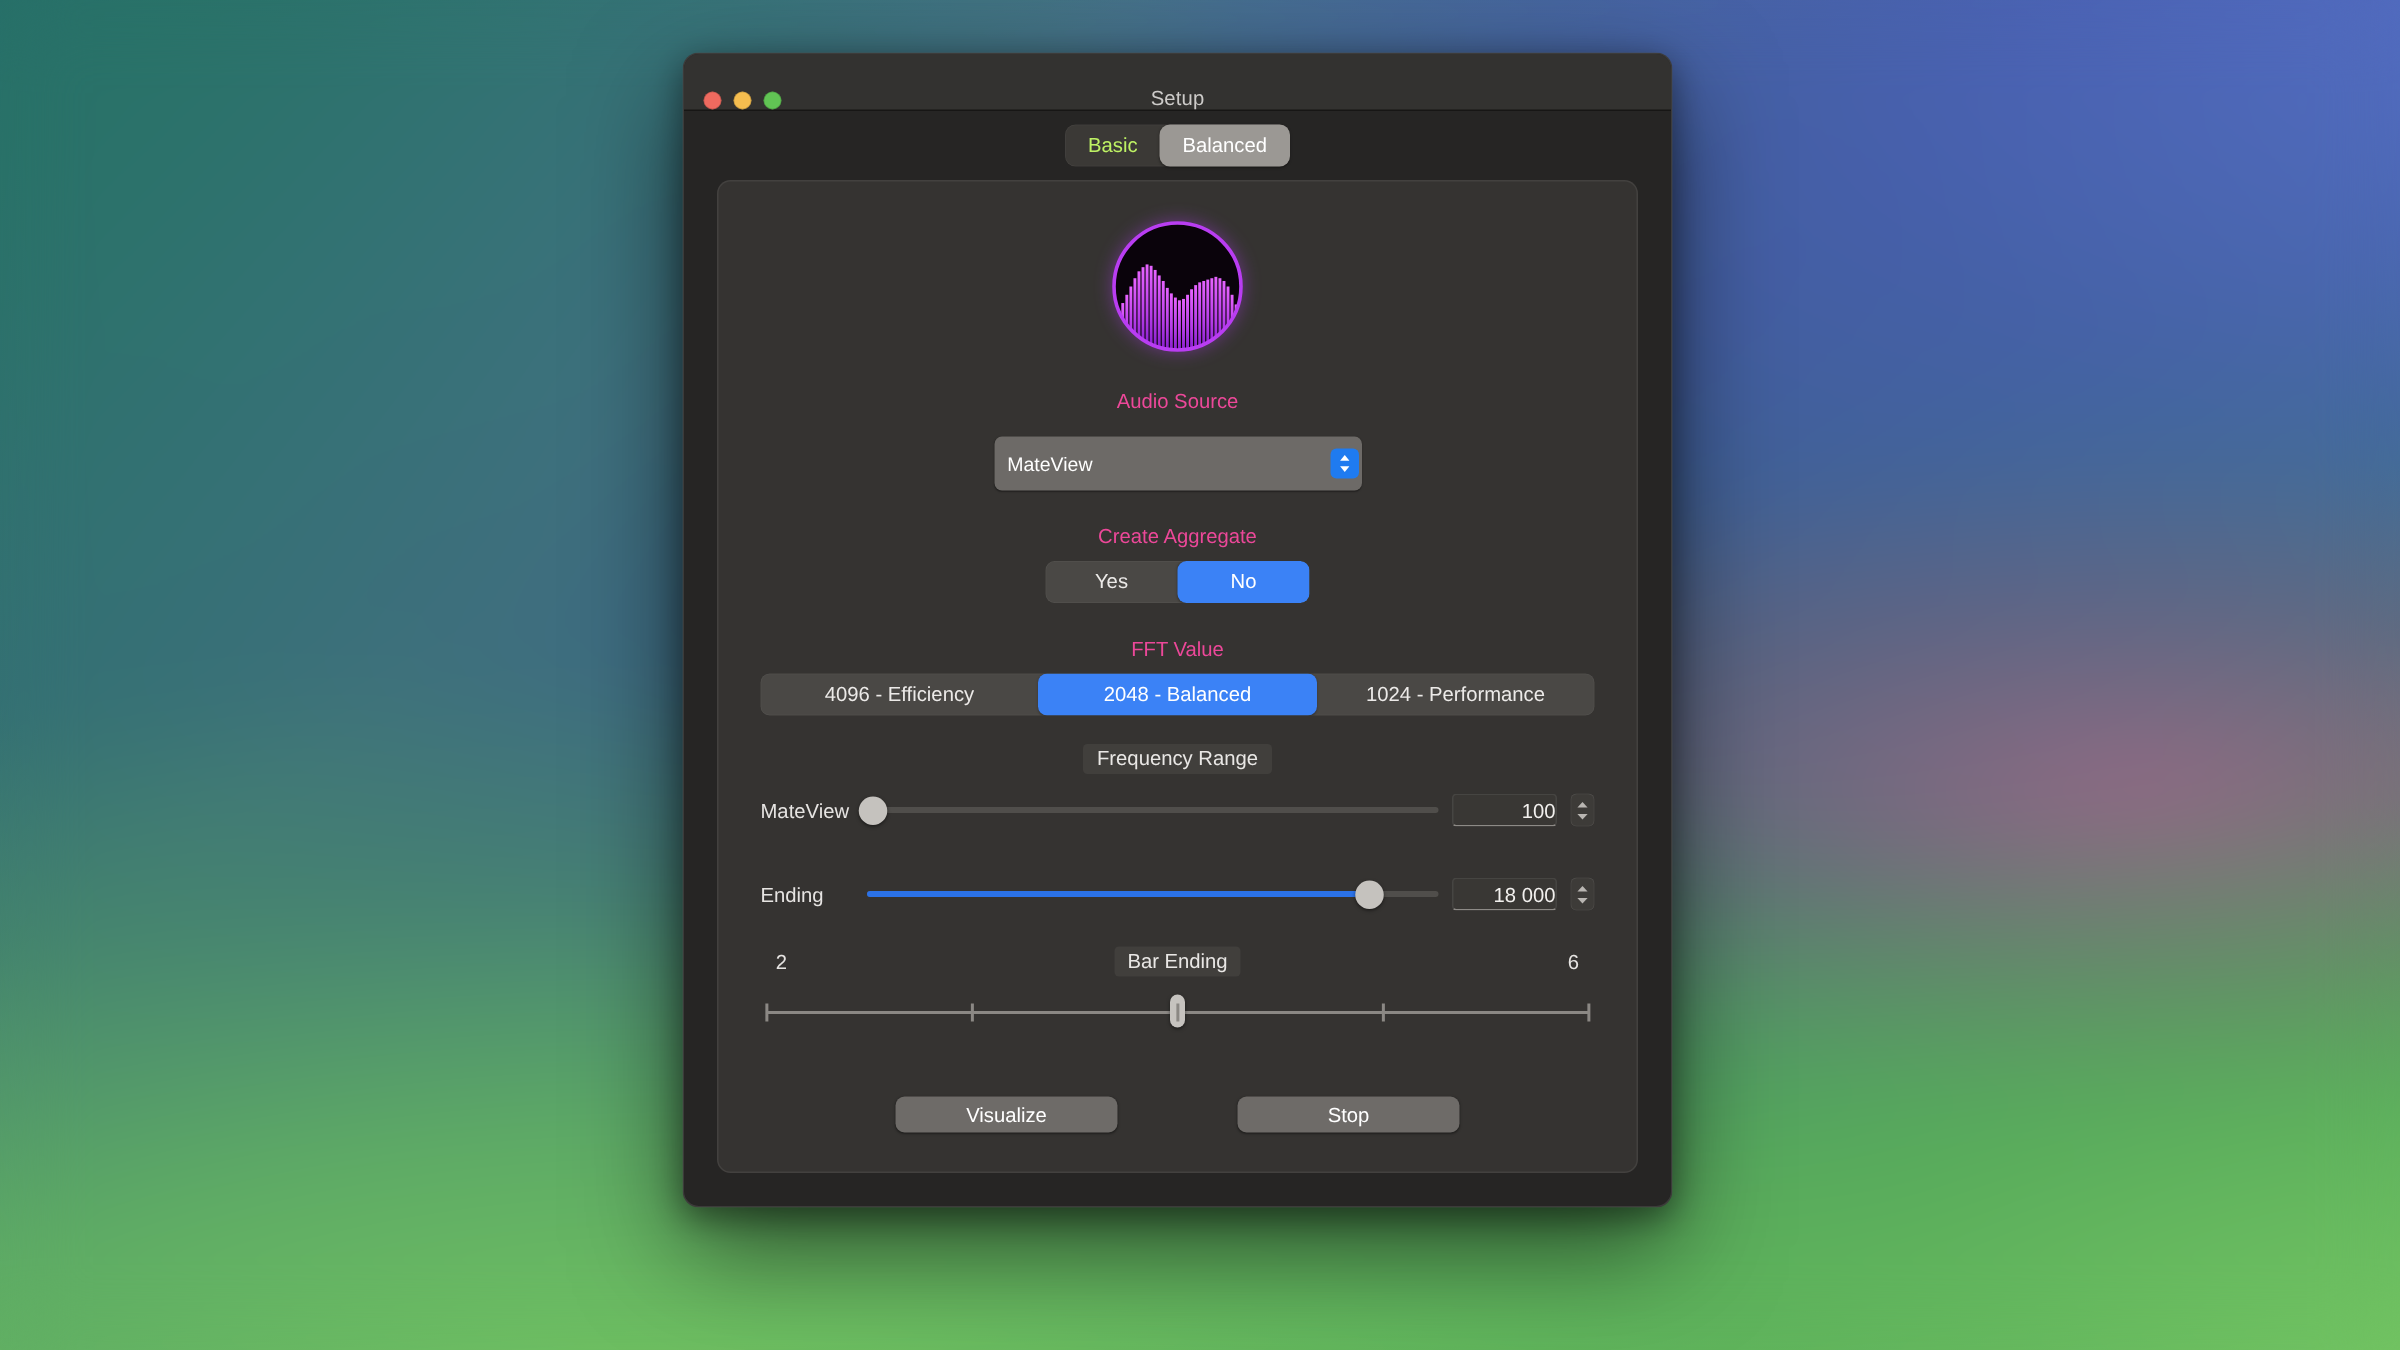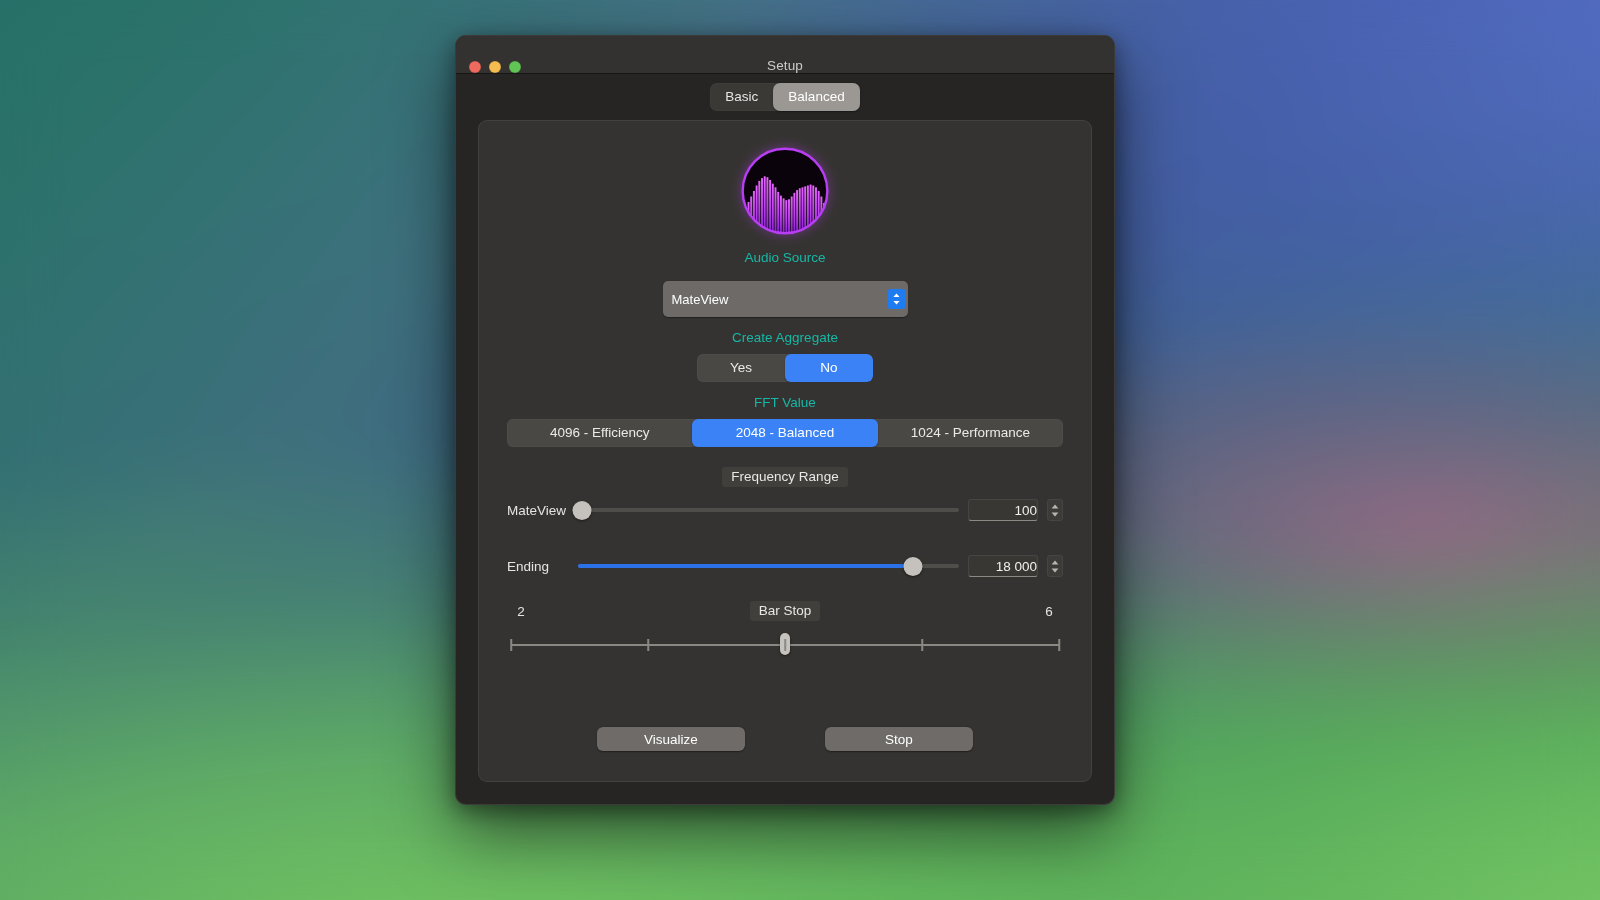--- a/index.html
+++ b/index.html
@@ -159,21 +159,21 @@
   .segmented-tabs {
     display: flex;
     background: #3b3936;
     border-radius: 7px;
     padding: 0;
     box-shadow: inset 0 0 0 0.5px rgba(255,255,255,0.05);
   }
   .tab {
     padding: 4px 15px 5px;
     font-size: 13.5px;
-    color: #e5e5e5;
+    color: #bef264;
     border-radius: 7px;
     line-height: 19px;
     cursor: default;
     white-space: nowrap;
   }
   .tab.active {
     background: #9b9894;
     color: #ffffff;
     box-shadow: 0 0.5px 1.5px rgba(0,0,0,0.35);
   }
@@ -198,22 +198,22 @@
     position: relative;
   }
   .app-icon {
     width: 92px; height: 92px;
     display: block;
     filter: drop-shadow(0 0 6px rgba(170,60,230,0.45));
   }
 
   .section-label {
     font-size: 13.5px;
-    color: #14b8a6;
-    margin-top: 13px;
+    color: #ec4899;
+    margin-top: 23px;
     text-align: center;
   }
 
   
   .dropdown {
     margin-top: 16px;
     width: 245px;
     height: 36px;
     background: #6d6a67;
     border-radius: 5px;
@@ -397,21 +397,21 @@
     box-shadow: 0 1px 2.5px rgba(0,0,0,0.5);
     transform: translateX(-50%);
   }
 
   
   .button-row {
     width: 100%;
     display: flex;
     justify-content: center;
     gap: 80px;
-    margin-top: 72px;
+    margin-top: 46px;
     margin-bottom: 18px;
   }
   .push-button {
     width: 148px;
     height: 24px;
     background: #6e6b68;
     border: none;
     border-radius: 6px;
     color: #ffffff;
     font-size: 13.5px;
@@ -563,21 +563,21 @@
           </svg>
           <svg width="8" height="5" viewBox="0 0 8 5">
             <path d="M4 4.4 L0.6 0.6 L7.4 0.6 Z" fill="#b9b6b2"></path>
           </svg>
         </span>
       </div>
 
       <div class="barwidth-block">
         <div class="barwidth-head">
           <span class="bw-end">2</span>
-          <span class="boxed-label">Bar Stop</span>
+          <span class="boxed-label">Bar Ending</span>
           <span class="bw-end">6</span>
         </div>
         <div class="tick-slider" id="bar-width-slider">
           <span class="tick-line"></span>
           <span class="tick-knob" id="bw-knob" style="left: 50%;"></span>
         <span class="tick" style="left: 0%;"></span>
             <span class="tick" style="left: 25%;"></span>
             <span class="tick" style="left: 50%;"></span>
             <span class="tick" style="left: 75%;"></span>
             <span class="tick" style="left: 100%;"></span>

